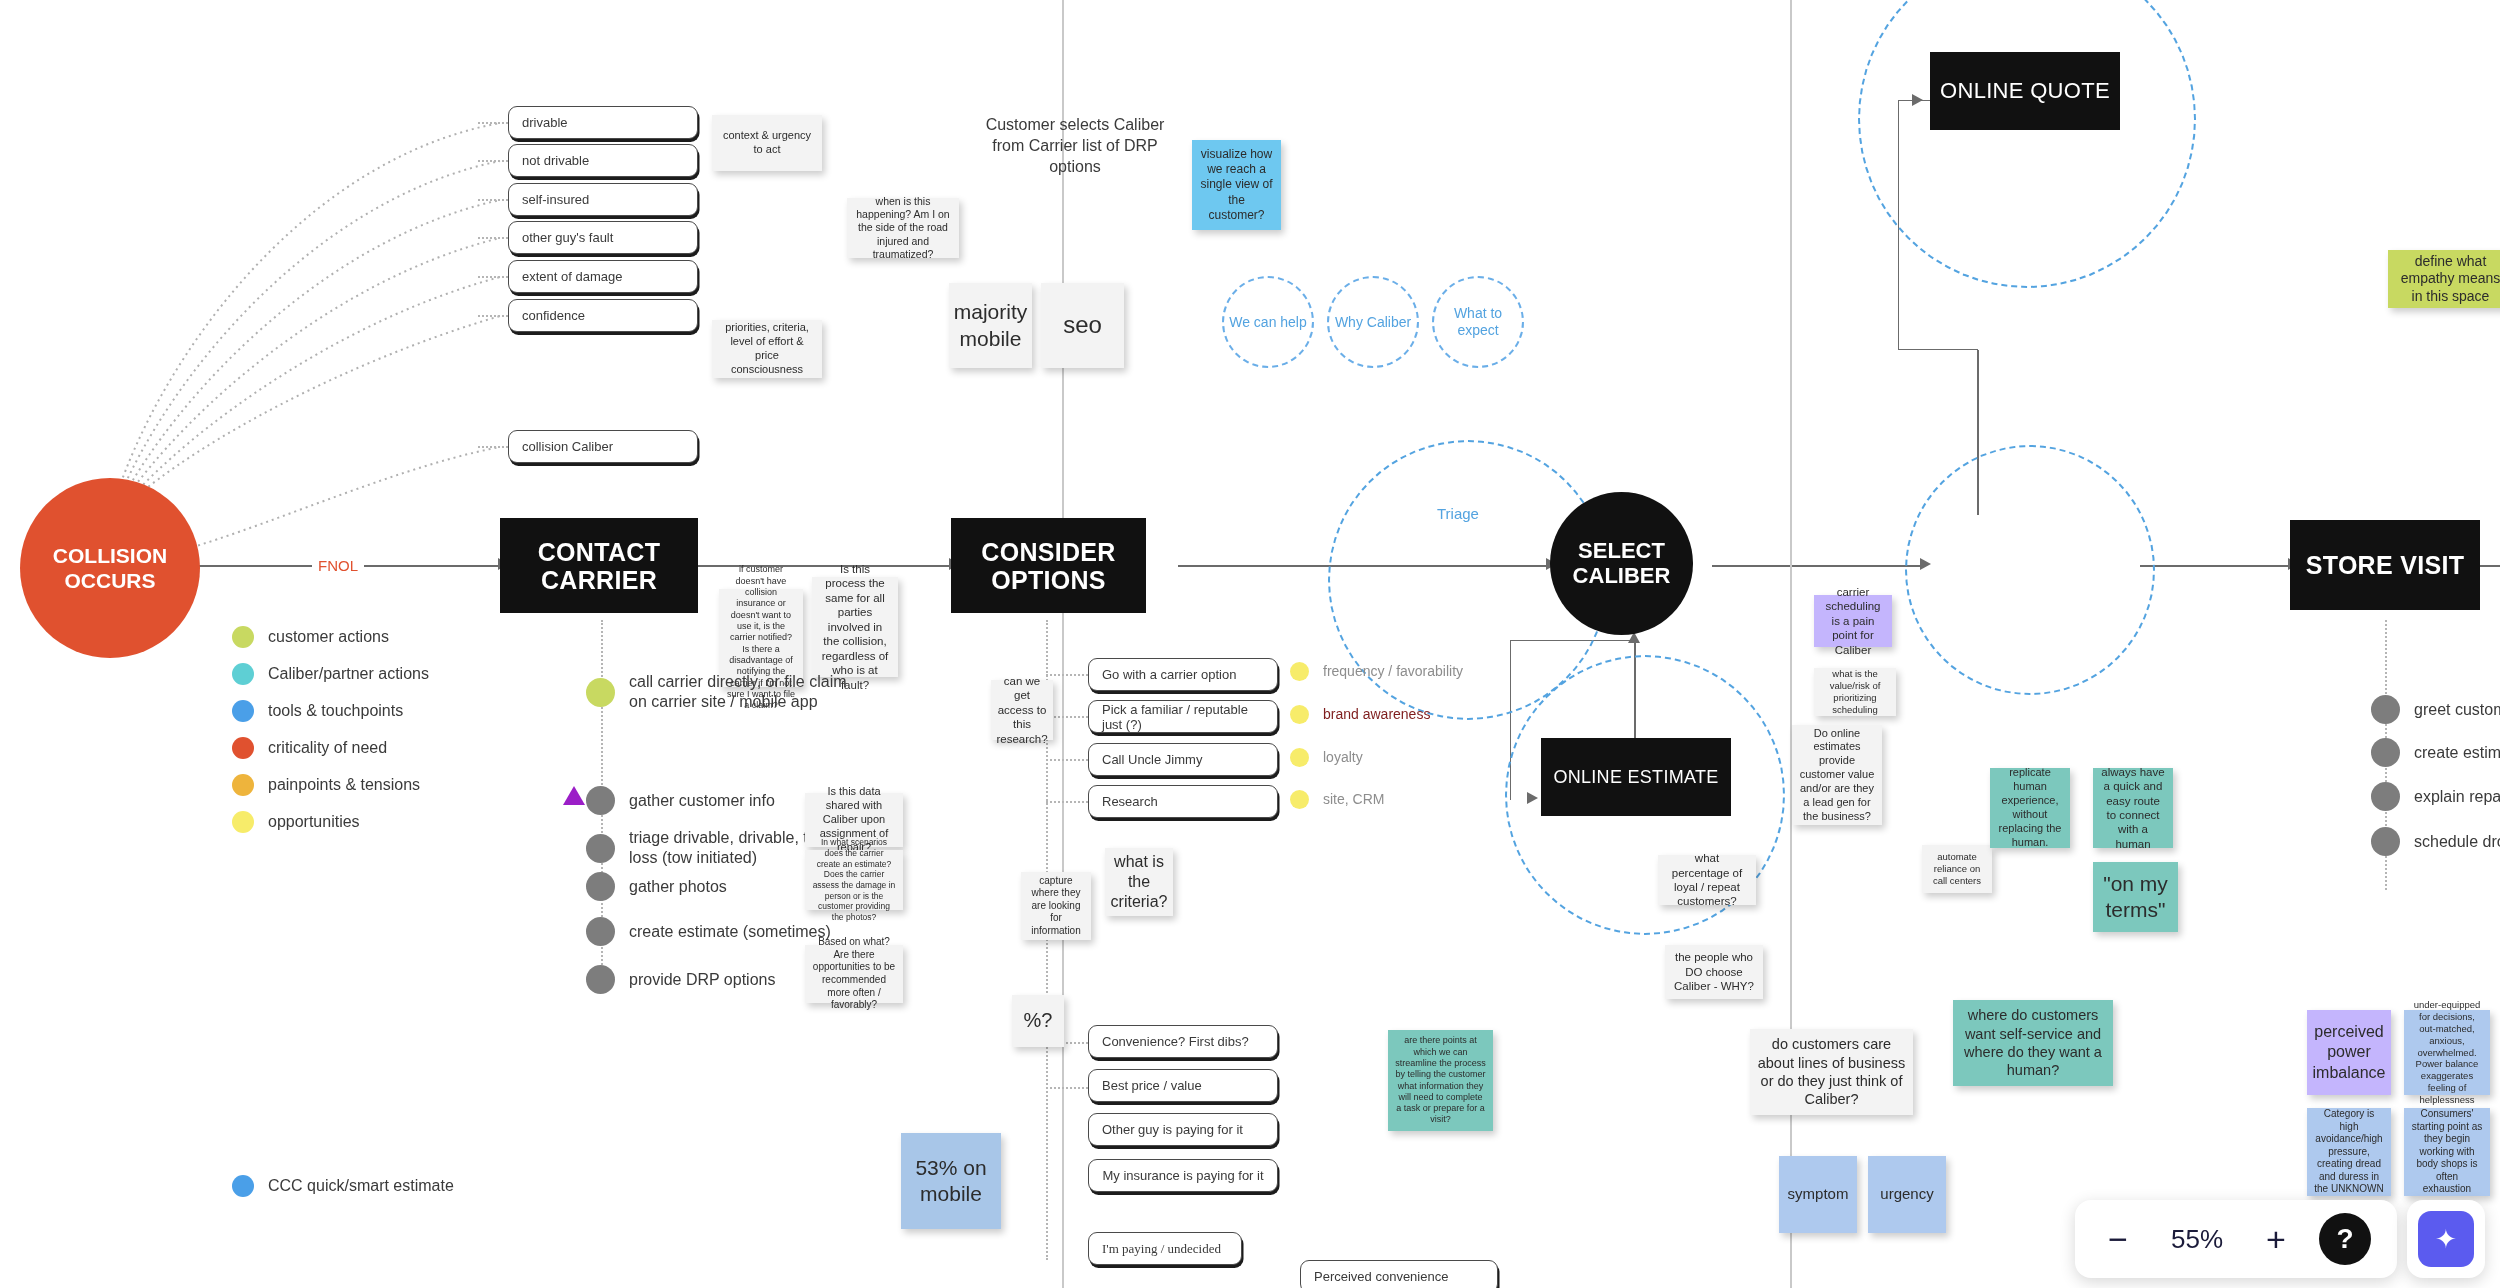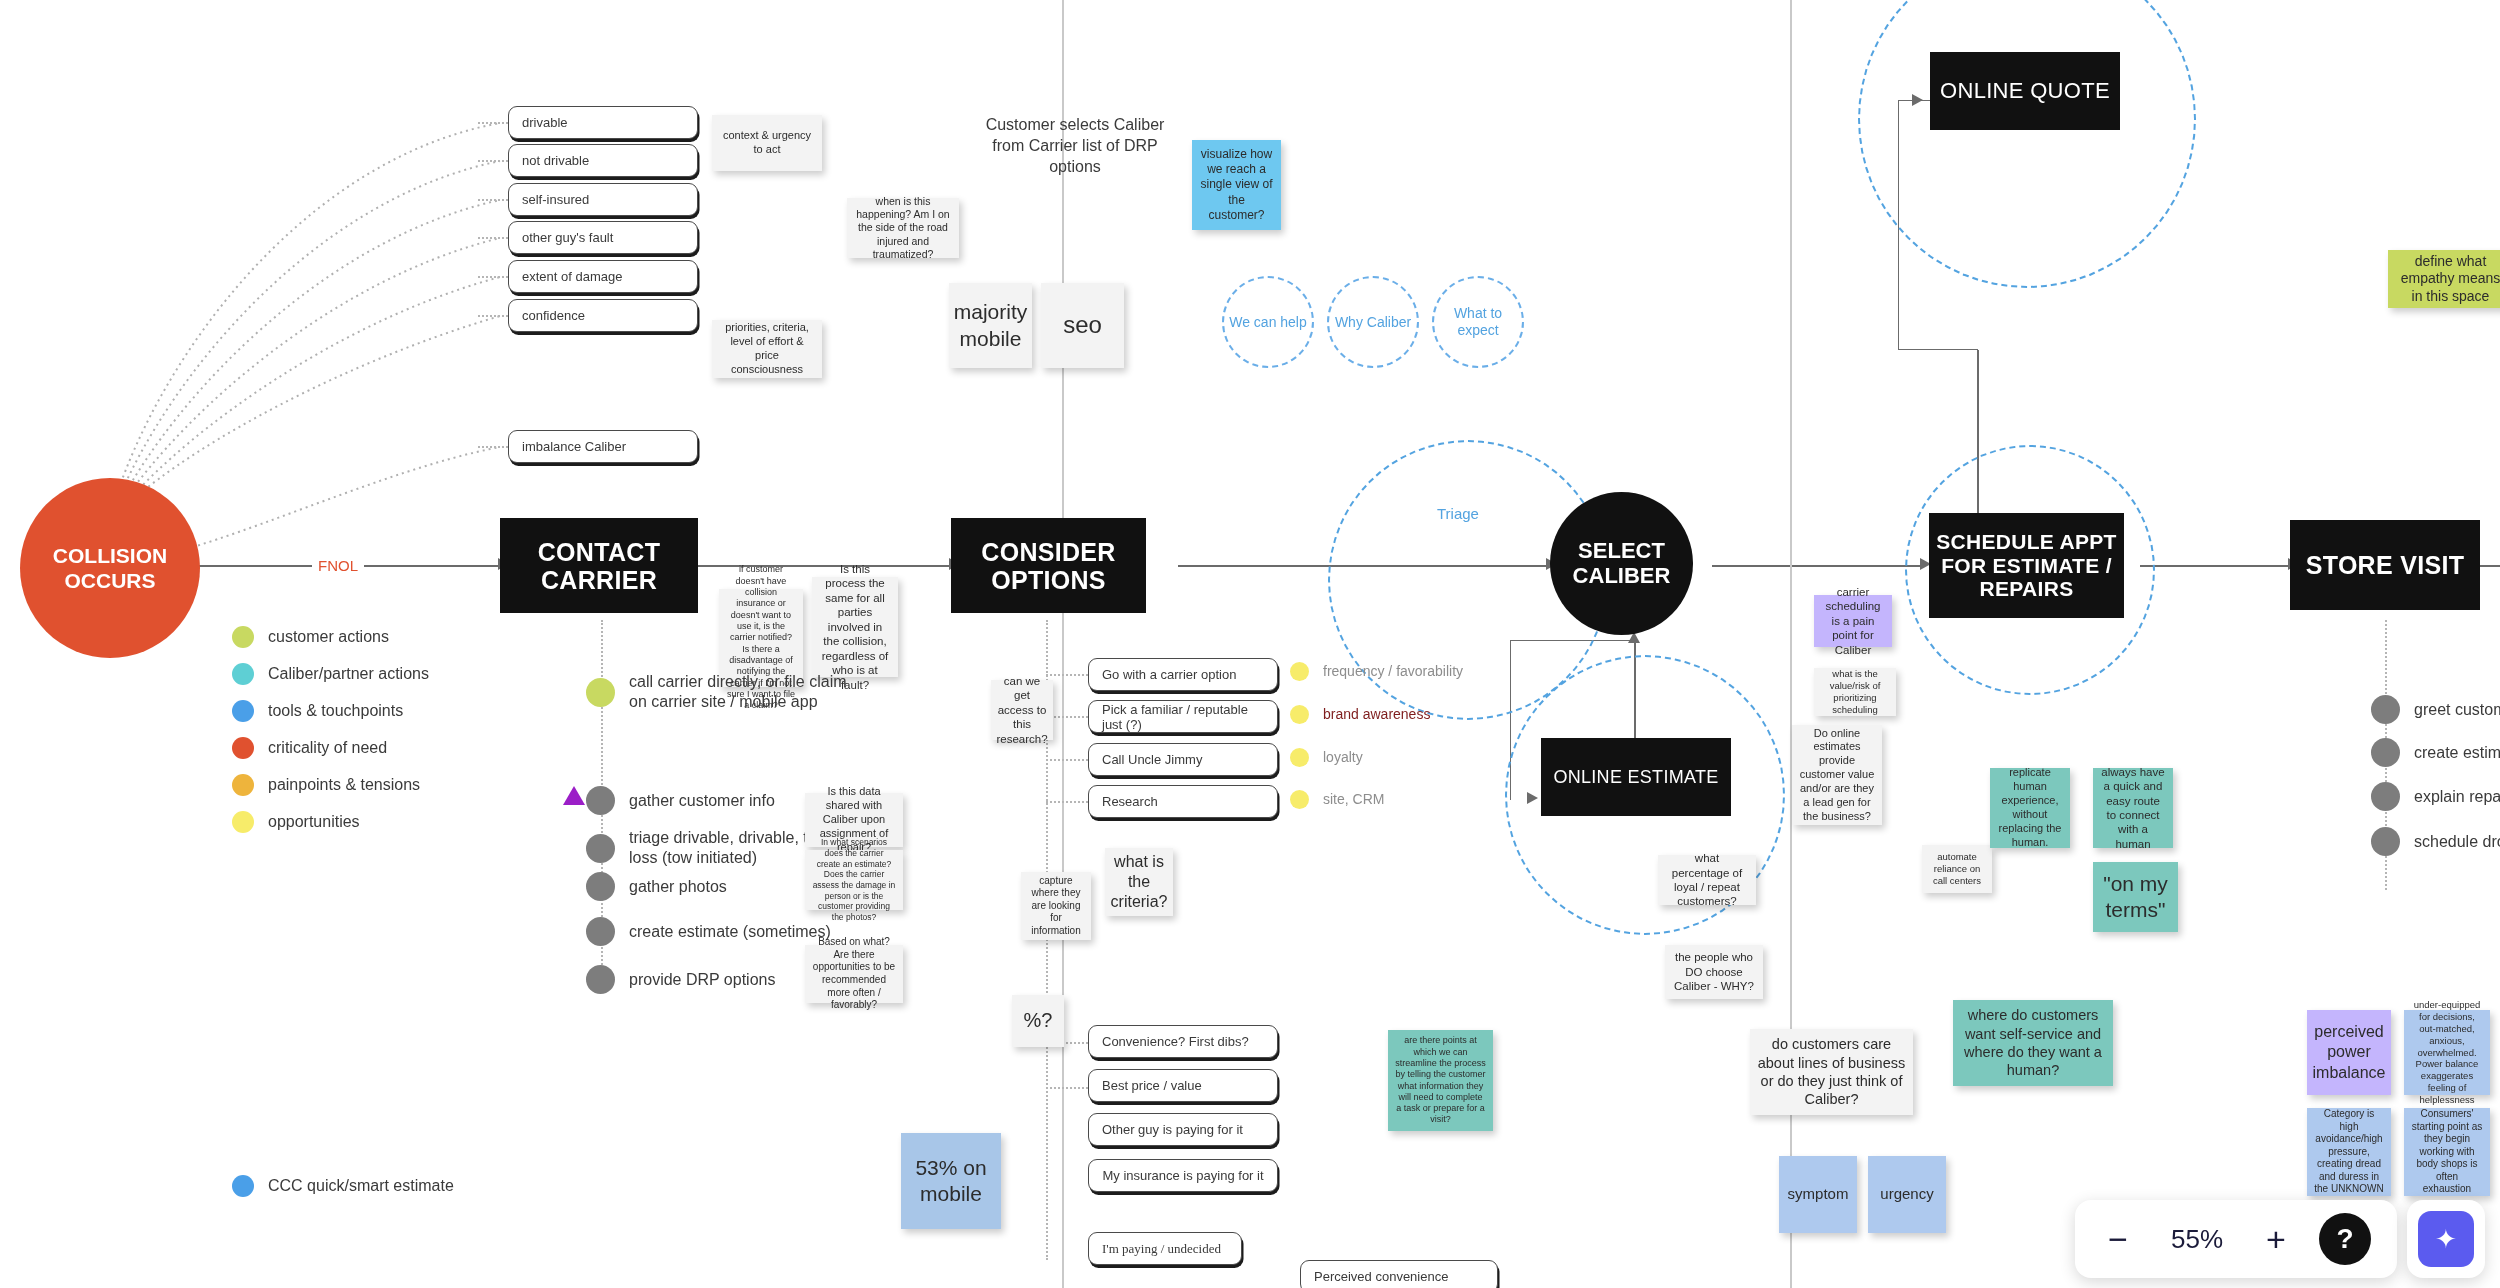--- a/index.html
+++ b/index.html
@@ -172,23 +172,20 @@
   </div>
 
   <div class="abs stage-box" style="left:951px;top:518px;width:195px;height:95px;font-size:25px;">
     <span>CONSIDER OPTIONS</span>
   </div>
 
   <div class="abs stage-circle" style="left:1550px;top:492px;width:143px;height:143px;font-size:22px;">
     <span>SELECT CALIBER</span>
   </div>
 
-  <div class="abs stage-box" style="left:1929px;top:513px;width:195px;height:105px;font-size:21px;">
-    <span>SCHEDULE APPT FOR ESTIMATE / REPAIRS</span>
-  </div>
 
   <div class="abs stage-box" style="left:2290px;top:520px;width:190px;height:90px;font-size:25px;">
     <span>STORE VISIT</span>
   </div>
 
   <div class="abs stage-box" style="left:1930px;top:52px;width:190px;height:78px;font-size:22px;font-weight:normal;">
     <span>ONLINE QUOTE</span>
   </div>
 
   <div class="abs stage-box" style="left:1541px;top:738px;width:190px;height:78px;font-size:18px;font-weight:normal;">
@@ -209,21 +206,21 @@
   <div class="abs rcard" style="left:508px;top:221px;width:190px;height:33px;">
     <span>other guy's fault</span>
     </div>
   <div class="abs rcard" style="left:508px;top:260px;width:190px;height:33px;">
     <span>extent of damage</span>
     </div>
   <div class="abs rcard" style="left:508px;top:299px;width:190px;height:33px;">
     <span>confidence</span>
     </div>
   <div class="abs rcard" style="left:508px;top:430px;width:190px;height:33px;">
-    <span>imbalance Caliber</span>
+    <span>collision Caliber</span>
     </div>
 
   <div class="abs note gray" style="left:712px;top:115px;width:110px;height:56px;font-size:11px;">context &amp; urgency to act</div>
   <div class="abs note gray" style="left:712px;top:320px;width:110px;height:58px;font-size:11px;">priorities, criteria, level of effort &amp; price consciousness</div>
   <div class="abs note gray" style="left:847px;top:198px;width:112px;height:60px;font-size:10.5px;">when is this happening? Am I on the side of the road injured and traumatized?</div>
 
   <div class="abs note gray" style="left:949px;top:283px;width:83px;height:85px;font-size:21px;">majority mobile</div>
   <div class="abs note gray" style="left:1041px;top:283px;width:83px;height:85px;font-size:24px;">seo</div>
 
   <div class="abs note blue" style="left:1192px;top:140px;width:89px;height:90px;font-size:12px;">visualize how we reach a single view of the customer?</div>

